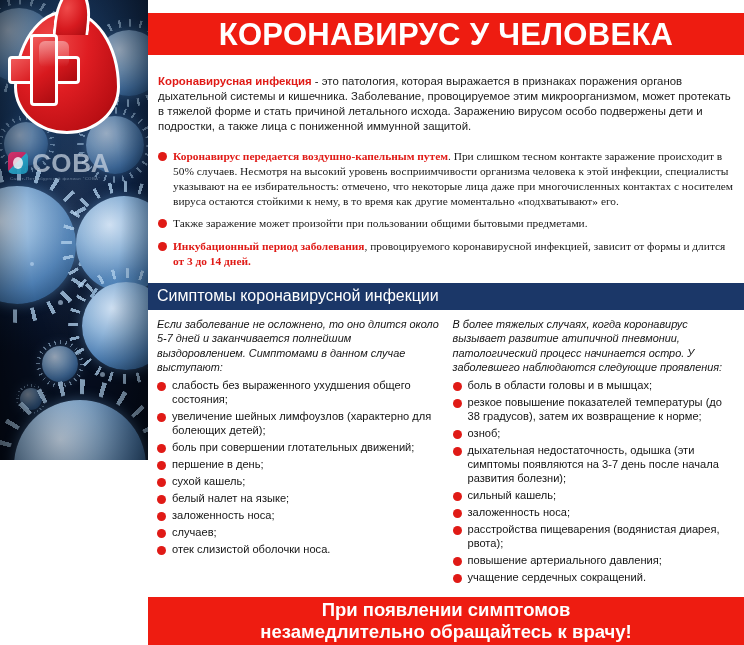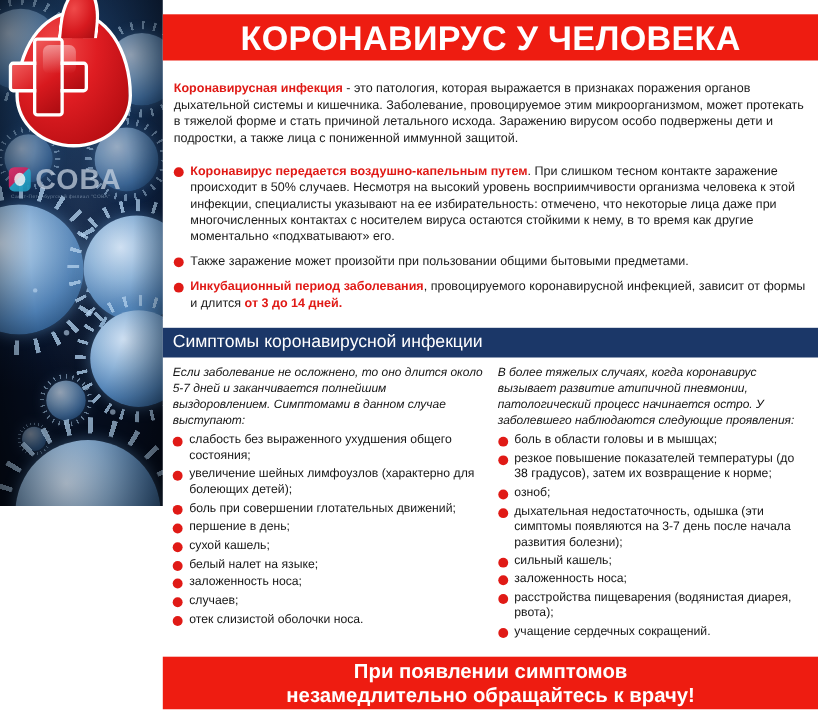--- a/index.html
+++ b/index.html
@@ -163,21 +163,21 @@
   }
 
   .intro{
     padding:8px 10px 2px 10px;
     font-size:11.4px;
     line-height:1.30;
     color:#1a1a1a;
   }
   .intro .lead{color:#e01a16;font-weight:bold;}
 
-  .bullets-top{padding:2px 10px 4px 10px;}
+  .bullets-top{padding:2px 10px 4px 10px;font-family:Liberation Serif, serif;}
   .btrow{
     display:flex;
     align-items:flex-start;
     gap:6px;
     margin-bottom:8px;
     font-size:11.4px;
     line-height:1.30;
     color:#1a1a1a;
   }
   .dot{
@@ -390,20 +390,24 @@
           <div class="sym">
               <span class="dot"></span>
               <span>заложенность носа;</span>
             </div>
           <div class="sym">
               <span class="dot"></span>
               <span>расстройства пищеварения (водянистая диарея, рвота);</span>
             </div>
           <div class="sym">
               <span class="dot"></span>
+              <span>повышение артериального давления;</span>
+            </div>
+          <div class="sym">
+              <span class="dot"></span>
               <span>учащение сердечных сокращений.</span>
             </div>
         </div>
       </div>
 
     </div>
 
     <div class="footer">
       <div>При появлении симптомов</div>
       <div>незамедлительно обращайтесь к врачу!</div>

